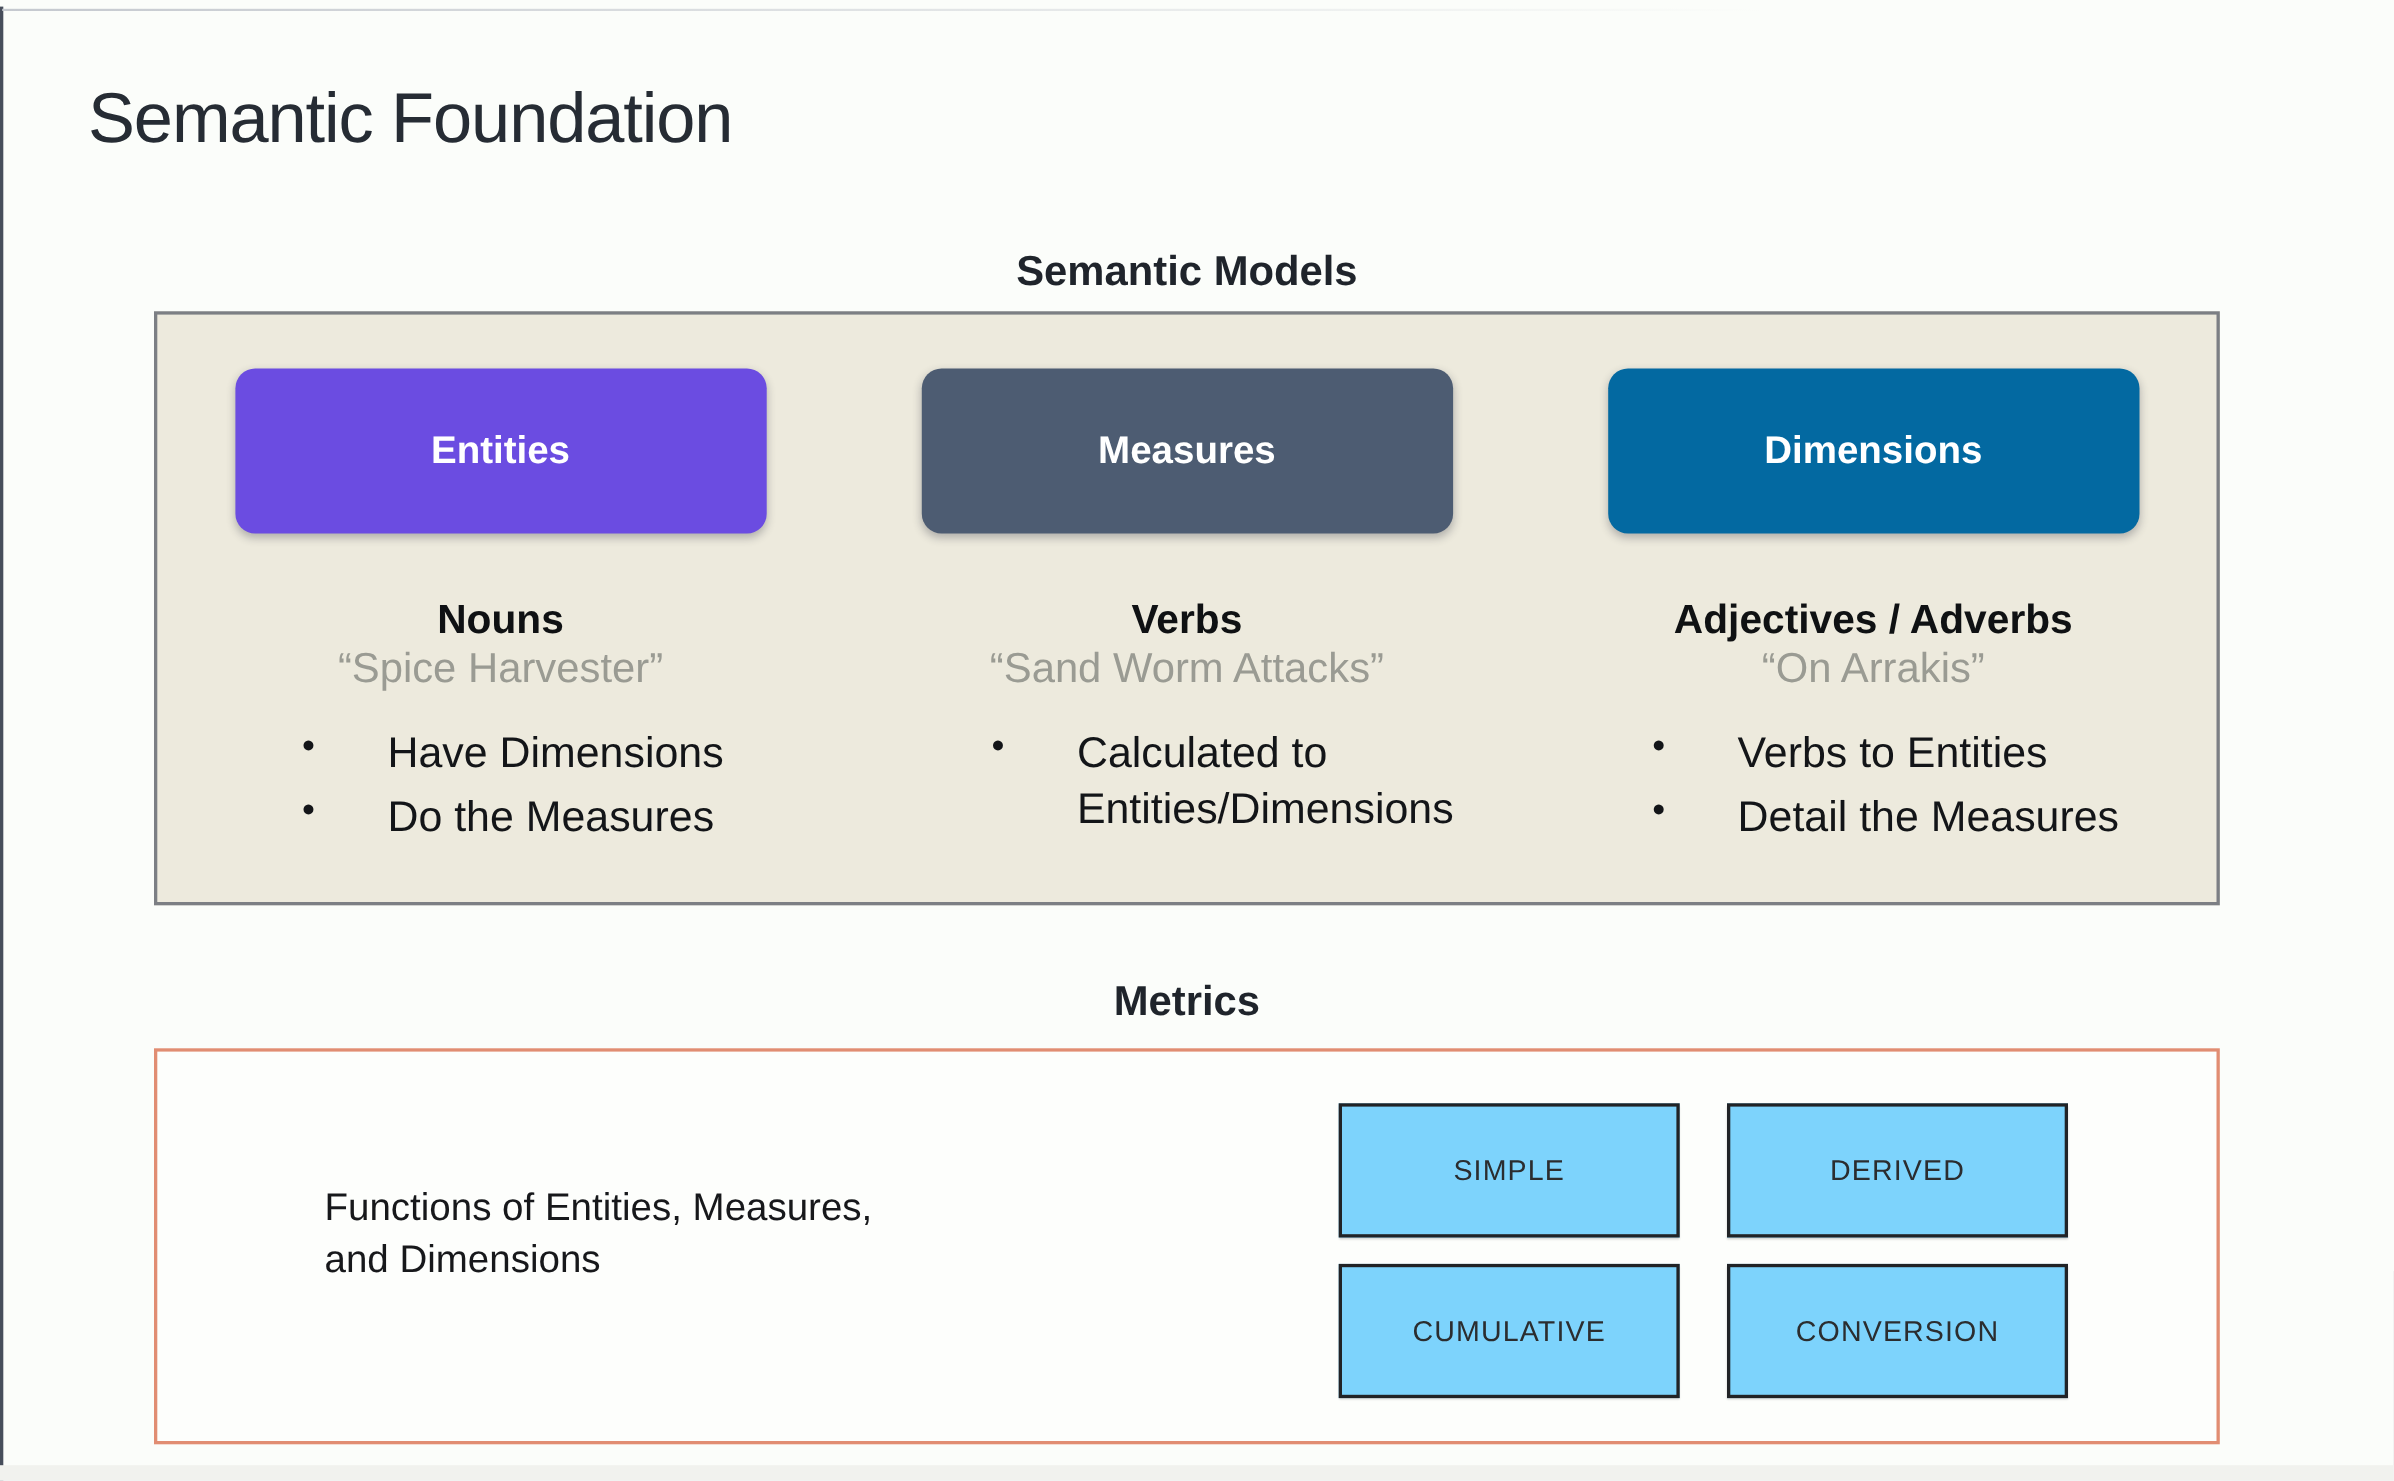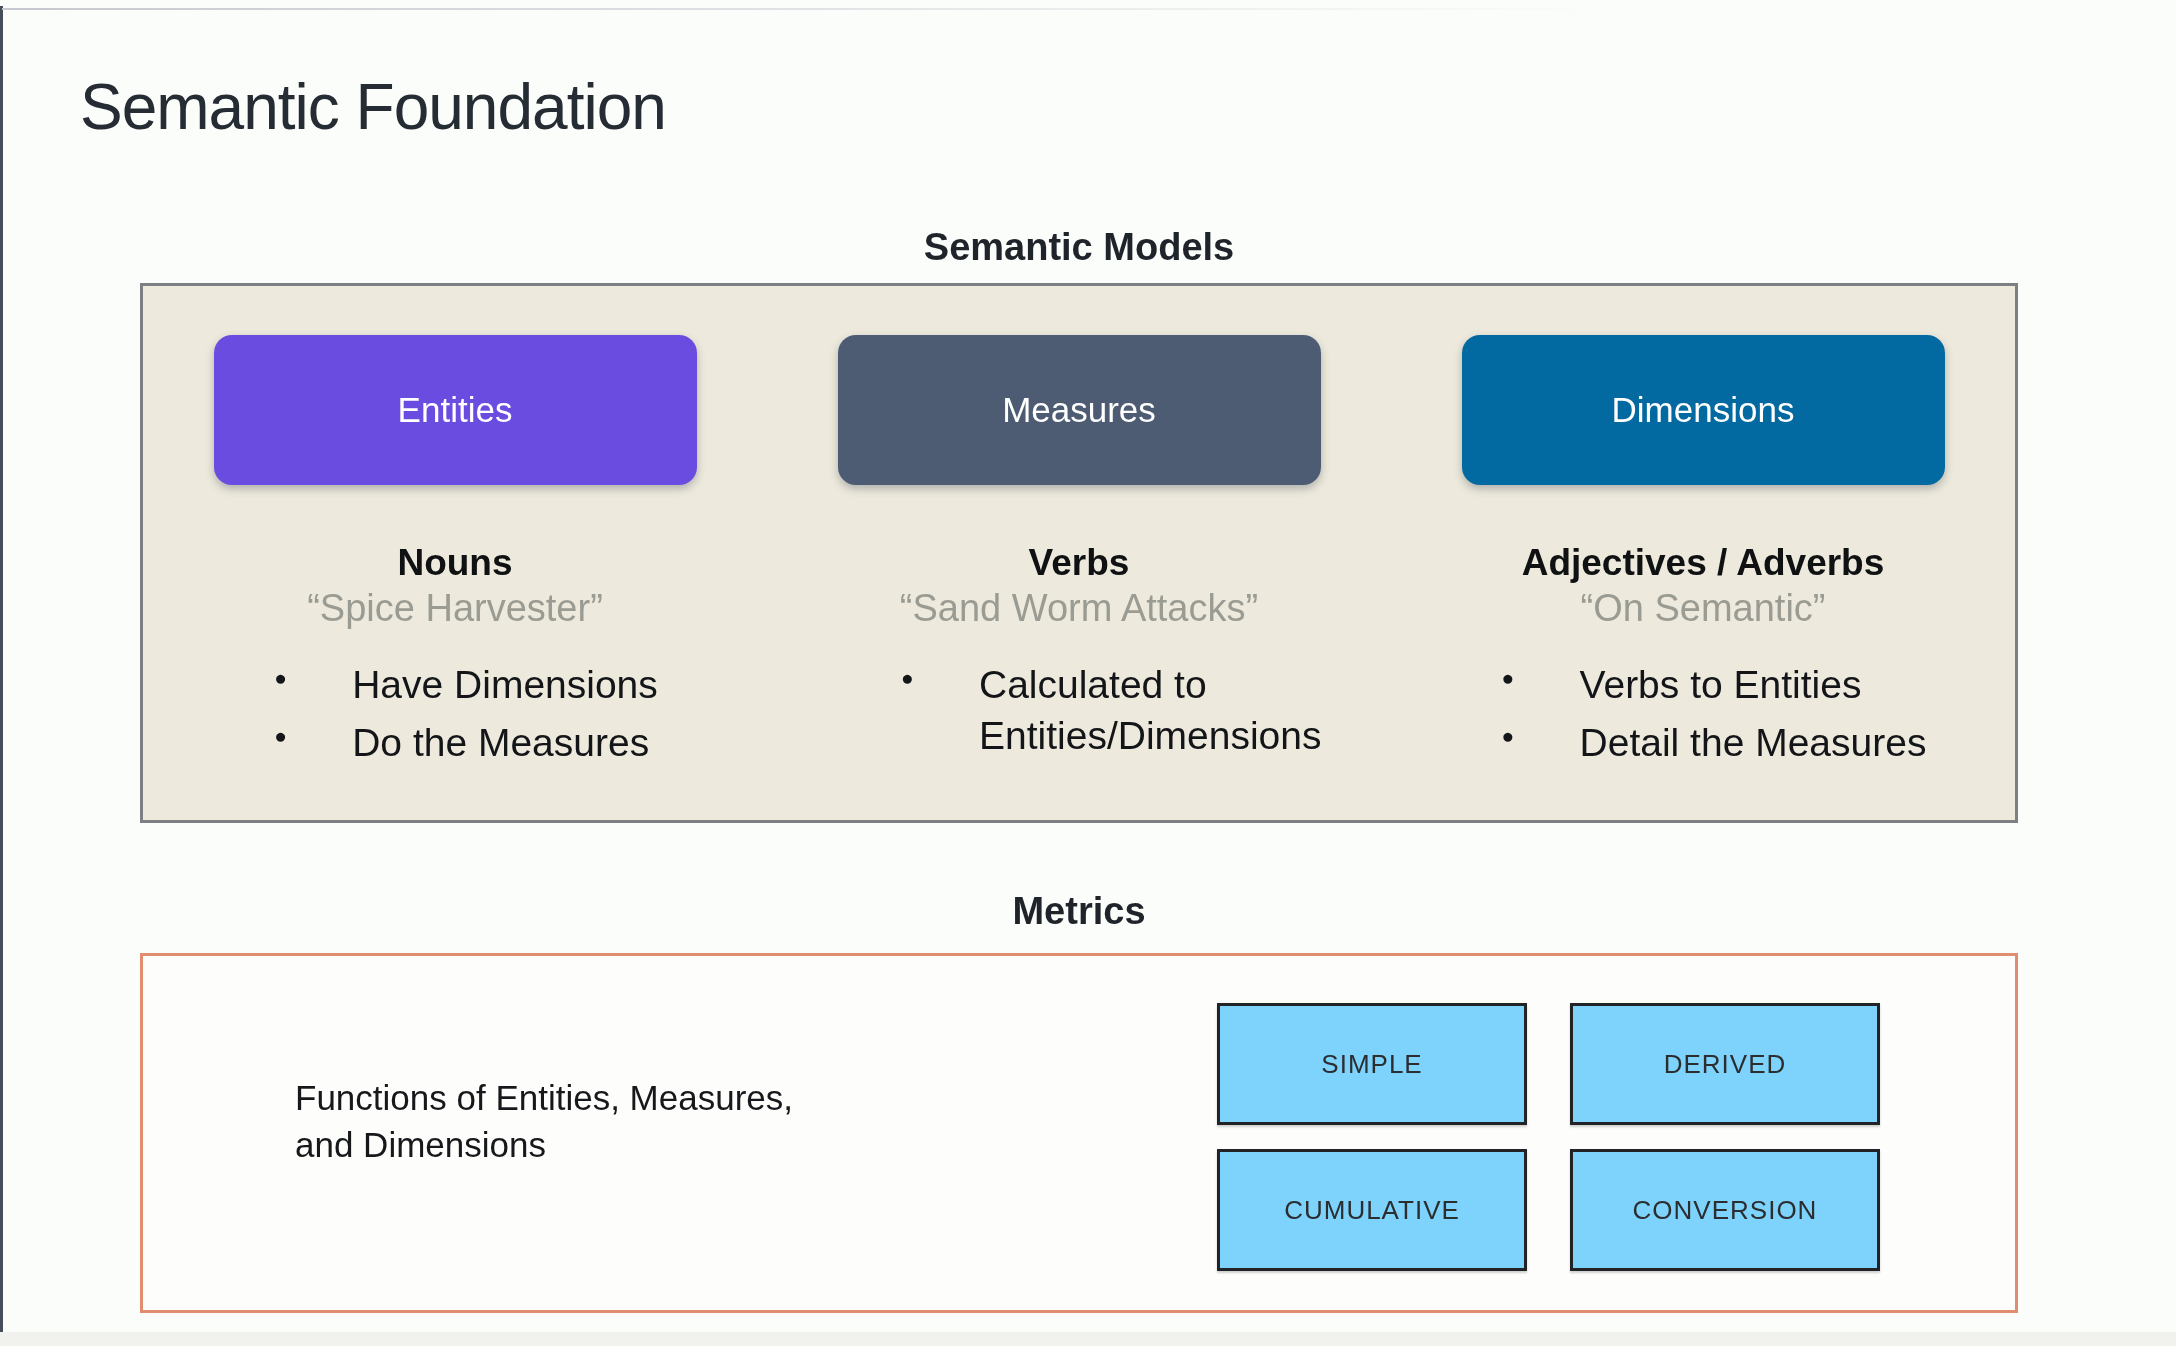--- a/index.html
+++ b/index.html
@@ -39,21 +39,21 @@
     position:absolute;left:140px;top:283px;width:1878px;height:540px;
     box-sizing:border-box;border:3px solid #7c7f84;background:#edeadd;
     display:flex;flex-direction:row;
   }
   .model-col{
     flex:1 1 0;display:flex;flex-direction:column;align-items:center;
   }
   .pill{
     margin-top:49px;width:483px;height:150px;border-radius:18px;
     display:flex;align-items:center;justify-content:center;
-    font-size:35px;font-weight:400;color:#ffffff;
+    font-size:35px;font-weight:700;color:#ffffff;
     box-shadow:0 4px 8px rgba(40,44,60,0.30);
   }
   .pos-head{
     margin-top:57px;font-size:37px;font-weight:700;color:#0f1113;line-height:1.15;
   }
   .quote{
     margin-top:2px;font-size:38px;color:#9a9b93;line-height:1.15;
   }
   ul.bullets{
     margin:30px 0 0 0;padding:0;list-style:none;text-align:left;
@@ -115,21 +115,21 @@
       <div class="pos-head">Verbs</div>
       <div class="quote">“Sand Worm Attacks”</div>
       <ul class="bullets">
         <li>Calculated to Entities/Dimensions</li>
       </ul>
     </div>
 
     <div class="model-col col-dimensions">
       <div class="pill" style="background-color: #0369a1;">Dimensions</div>
       <div class="pos-head">Adjectives / Adverbs</div>
-      <div class="quote">“On Semantic”</div>
+      <div class="quote">“On Arrakis”</div>
       <ul class="bullets">
         <li>Verbs to Entities</li>
         <li>Detail the Measures</li>
       </ul>
     </div>
 
   </div>
 
   <div class="section-heading metrics-heading">Metrics</div>
 

